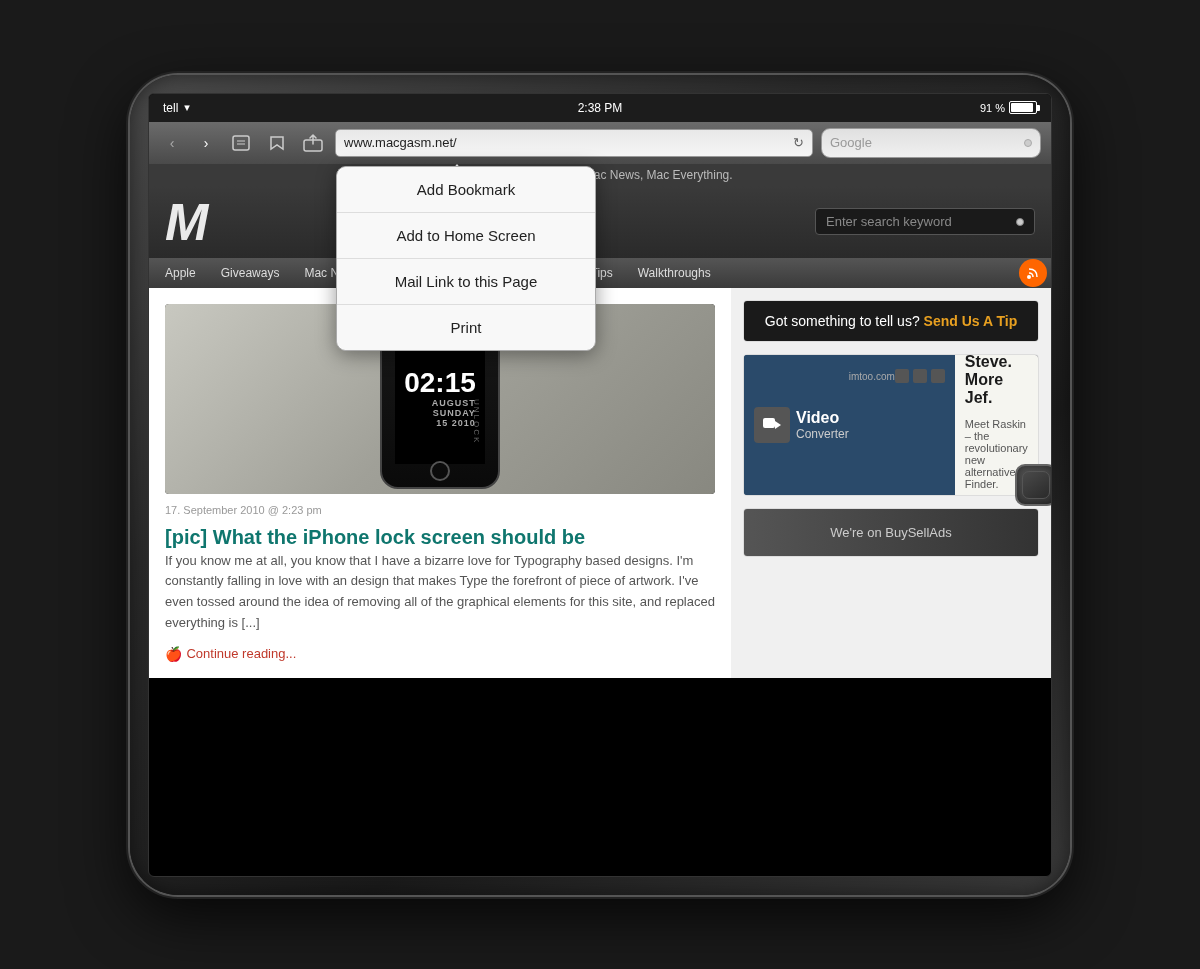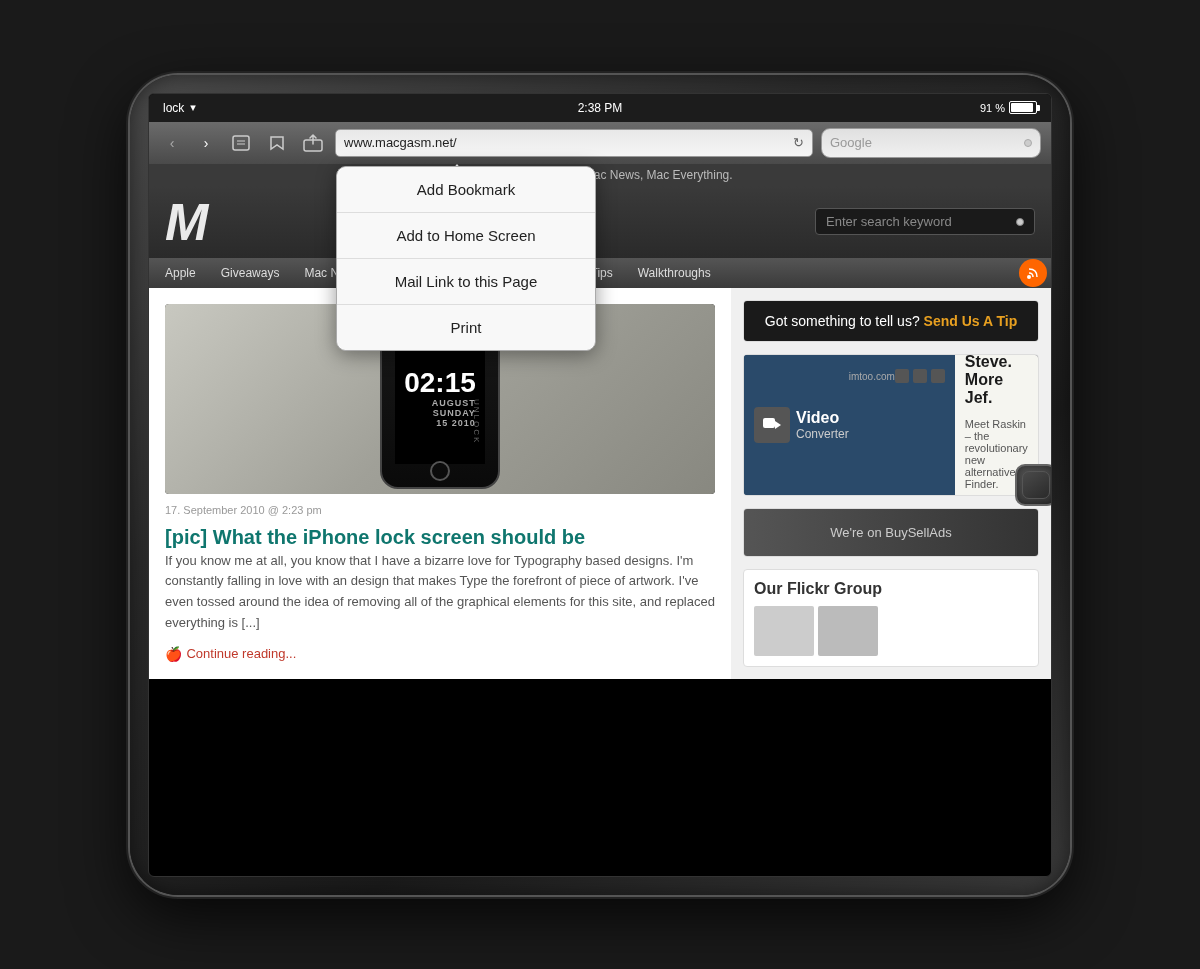--- a/index.html
+++ b/index.html
@@ -501,21 +501,21 @@
     }
   </style>
 </head>
 <body>
 
 <div class="ipad-frame">
   <div class="ipad-screen-wrapper">
 
     <div class="status-bar">
       <div class="status-left">
-        <span>lock</span>
+        <span>tell</span>
         <span class="wifi-icon">▾</span>
       </div>
       <div class="status-center">
         <span>2:38 PM</span>
       </div>
       <div class="status-right">
         <span>91 %</span>
         <div class="battery-bar">
           <div class="battery-fill"></div>
         </div>
@@ -664,29 +664,20 @@
                 </div>
               </div>
             </div>
 
             <div class="sidebar-widget">
               <div class="advertise-banner">
                 <div class="sub">We're on BuySellAds</div>
               </div>
             </div>
 
-            <div class="sidebar-widget">
-              <div class="flickr-section">
-                <div class="flickr-title">Our Flickr Group</div>
-                <div style="display:flex;gap:4px;flex-wrap:wrap;">
-                  <div style="width:60px;height:50px;background:#ccc;border-radius:2px;"></div>
-                  <div style="width:60px;height:50px;background:#bbb;border-radius:2px;"></div>
-                </div>
-              </div>
-            </div>
           </div>
         </div>
       </div>
     </div>
 
     <div class="home-button">
       <div class="home-btn-inner"></div>
     </div>
   </div>
 </div>

